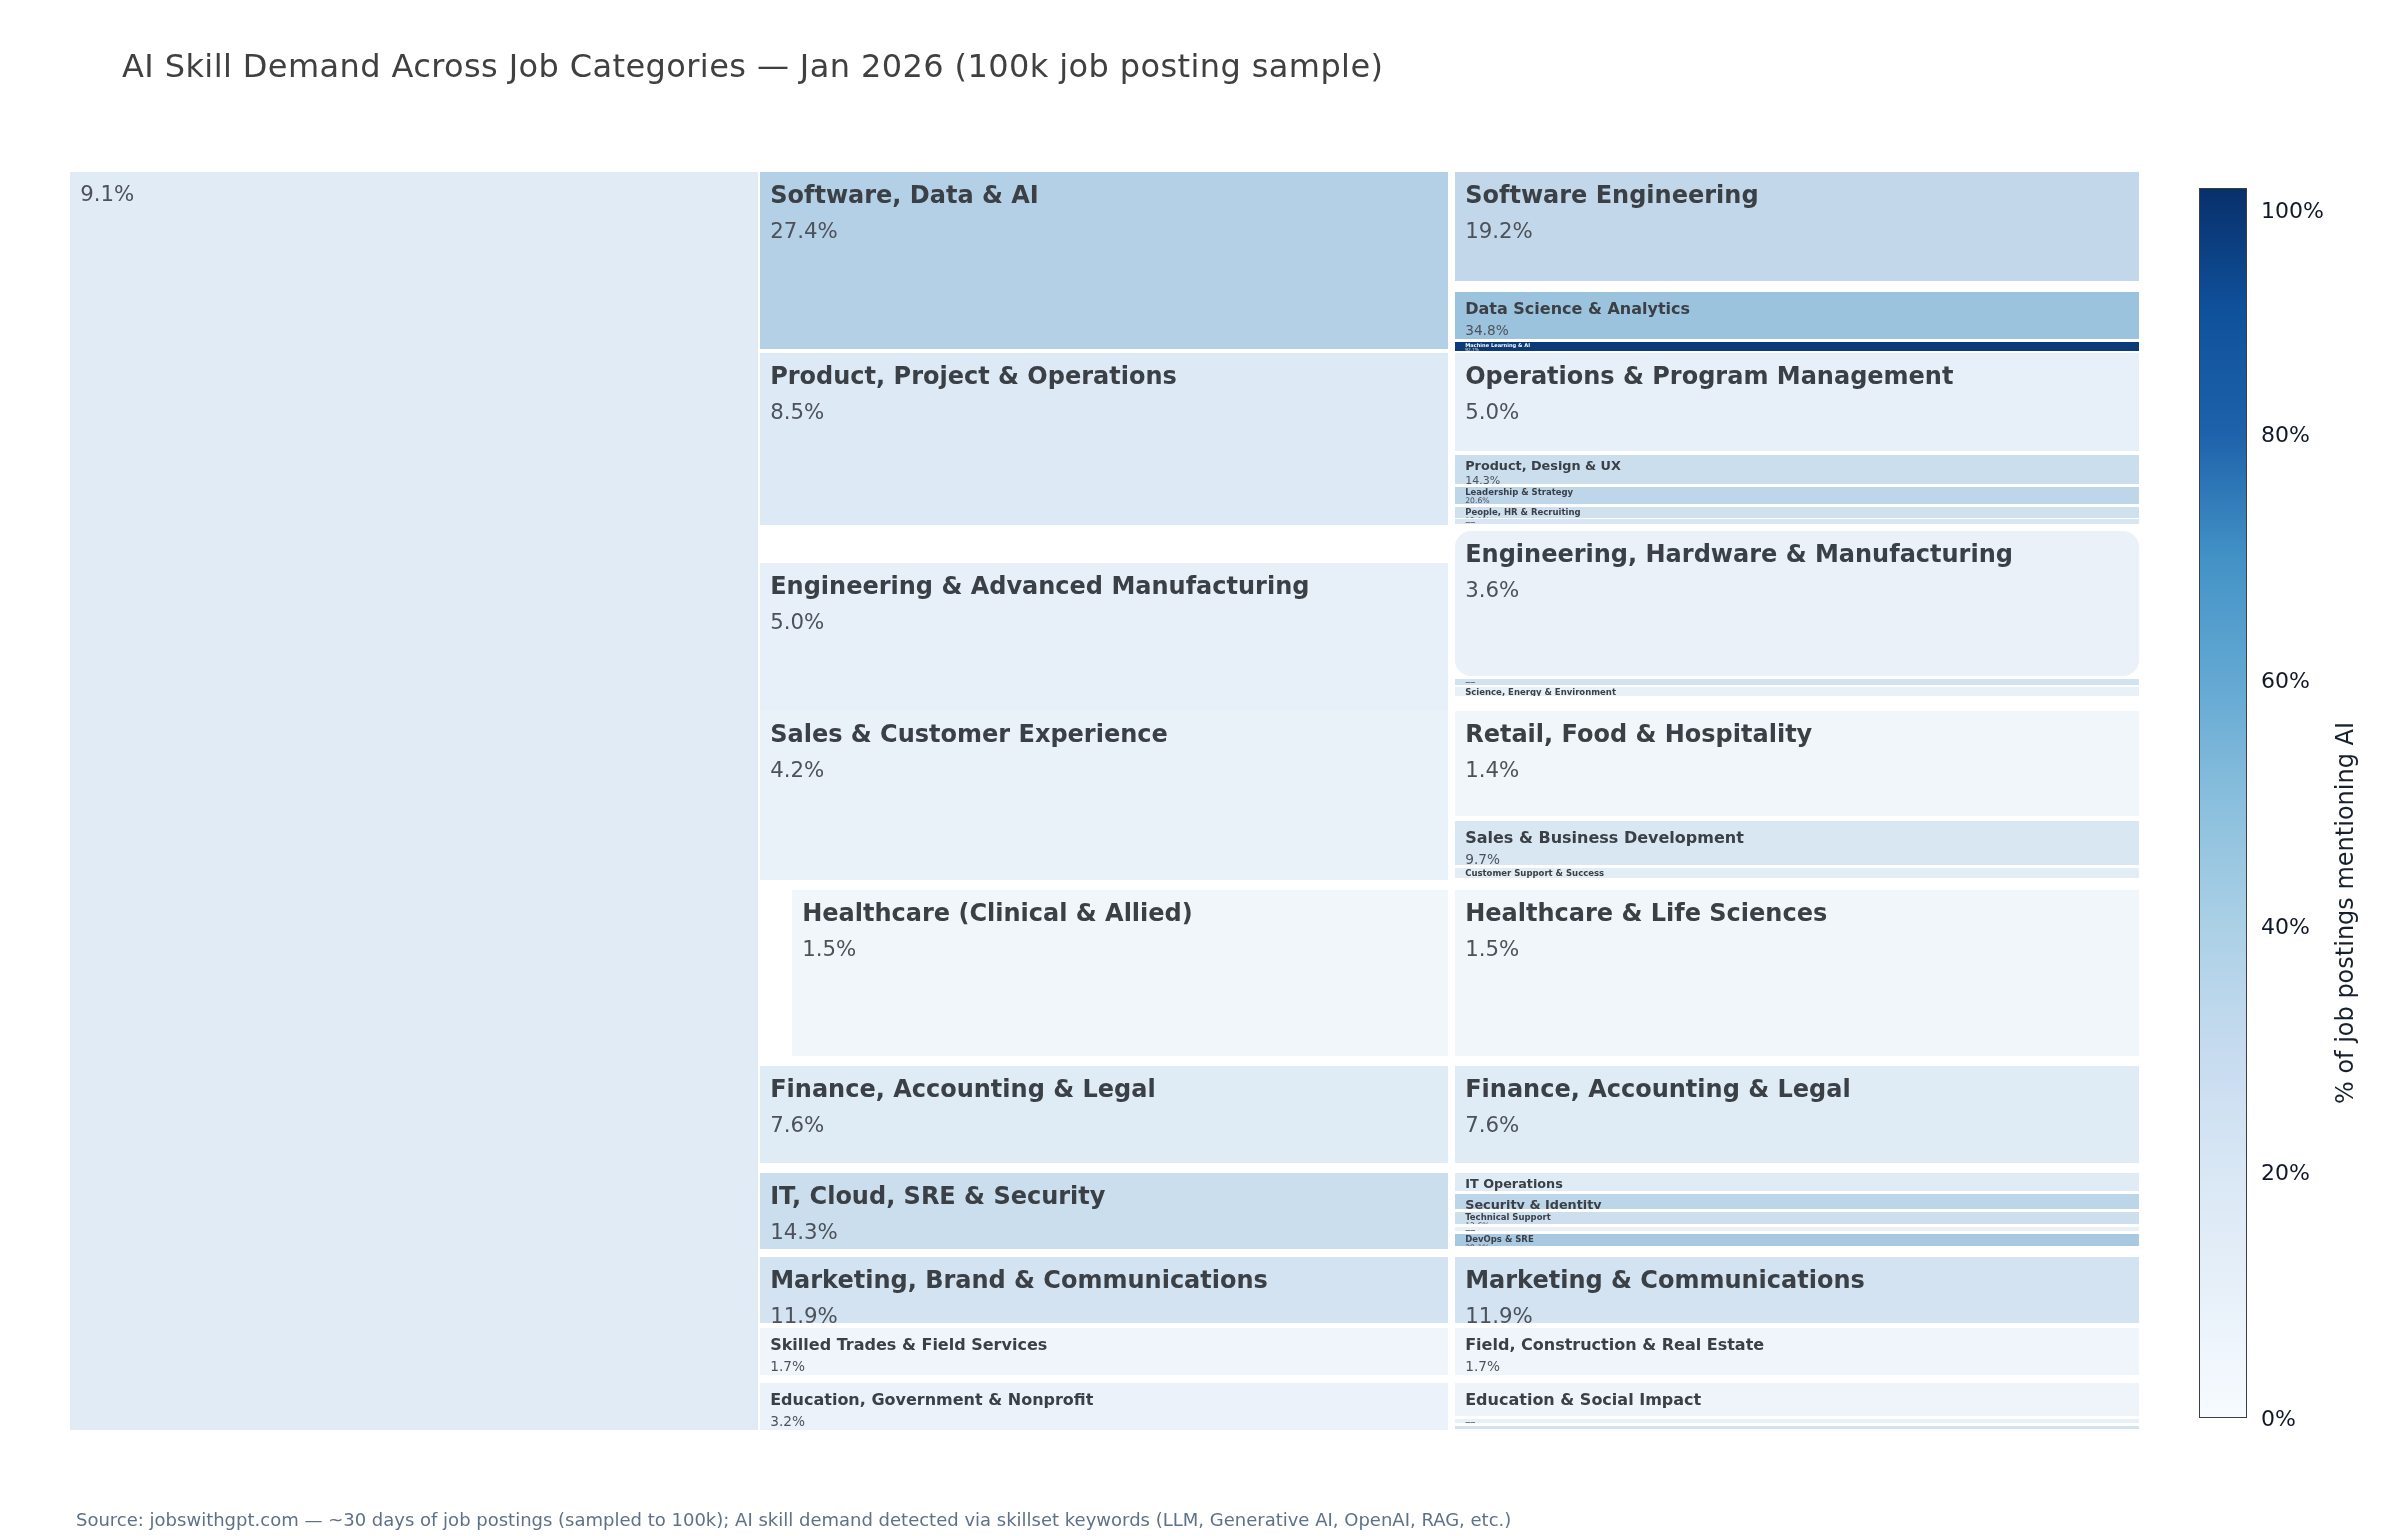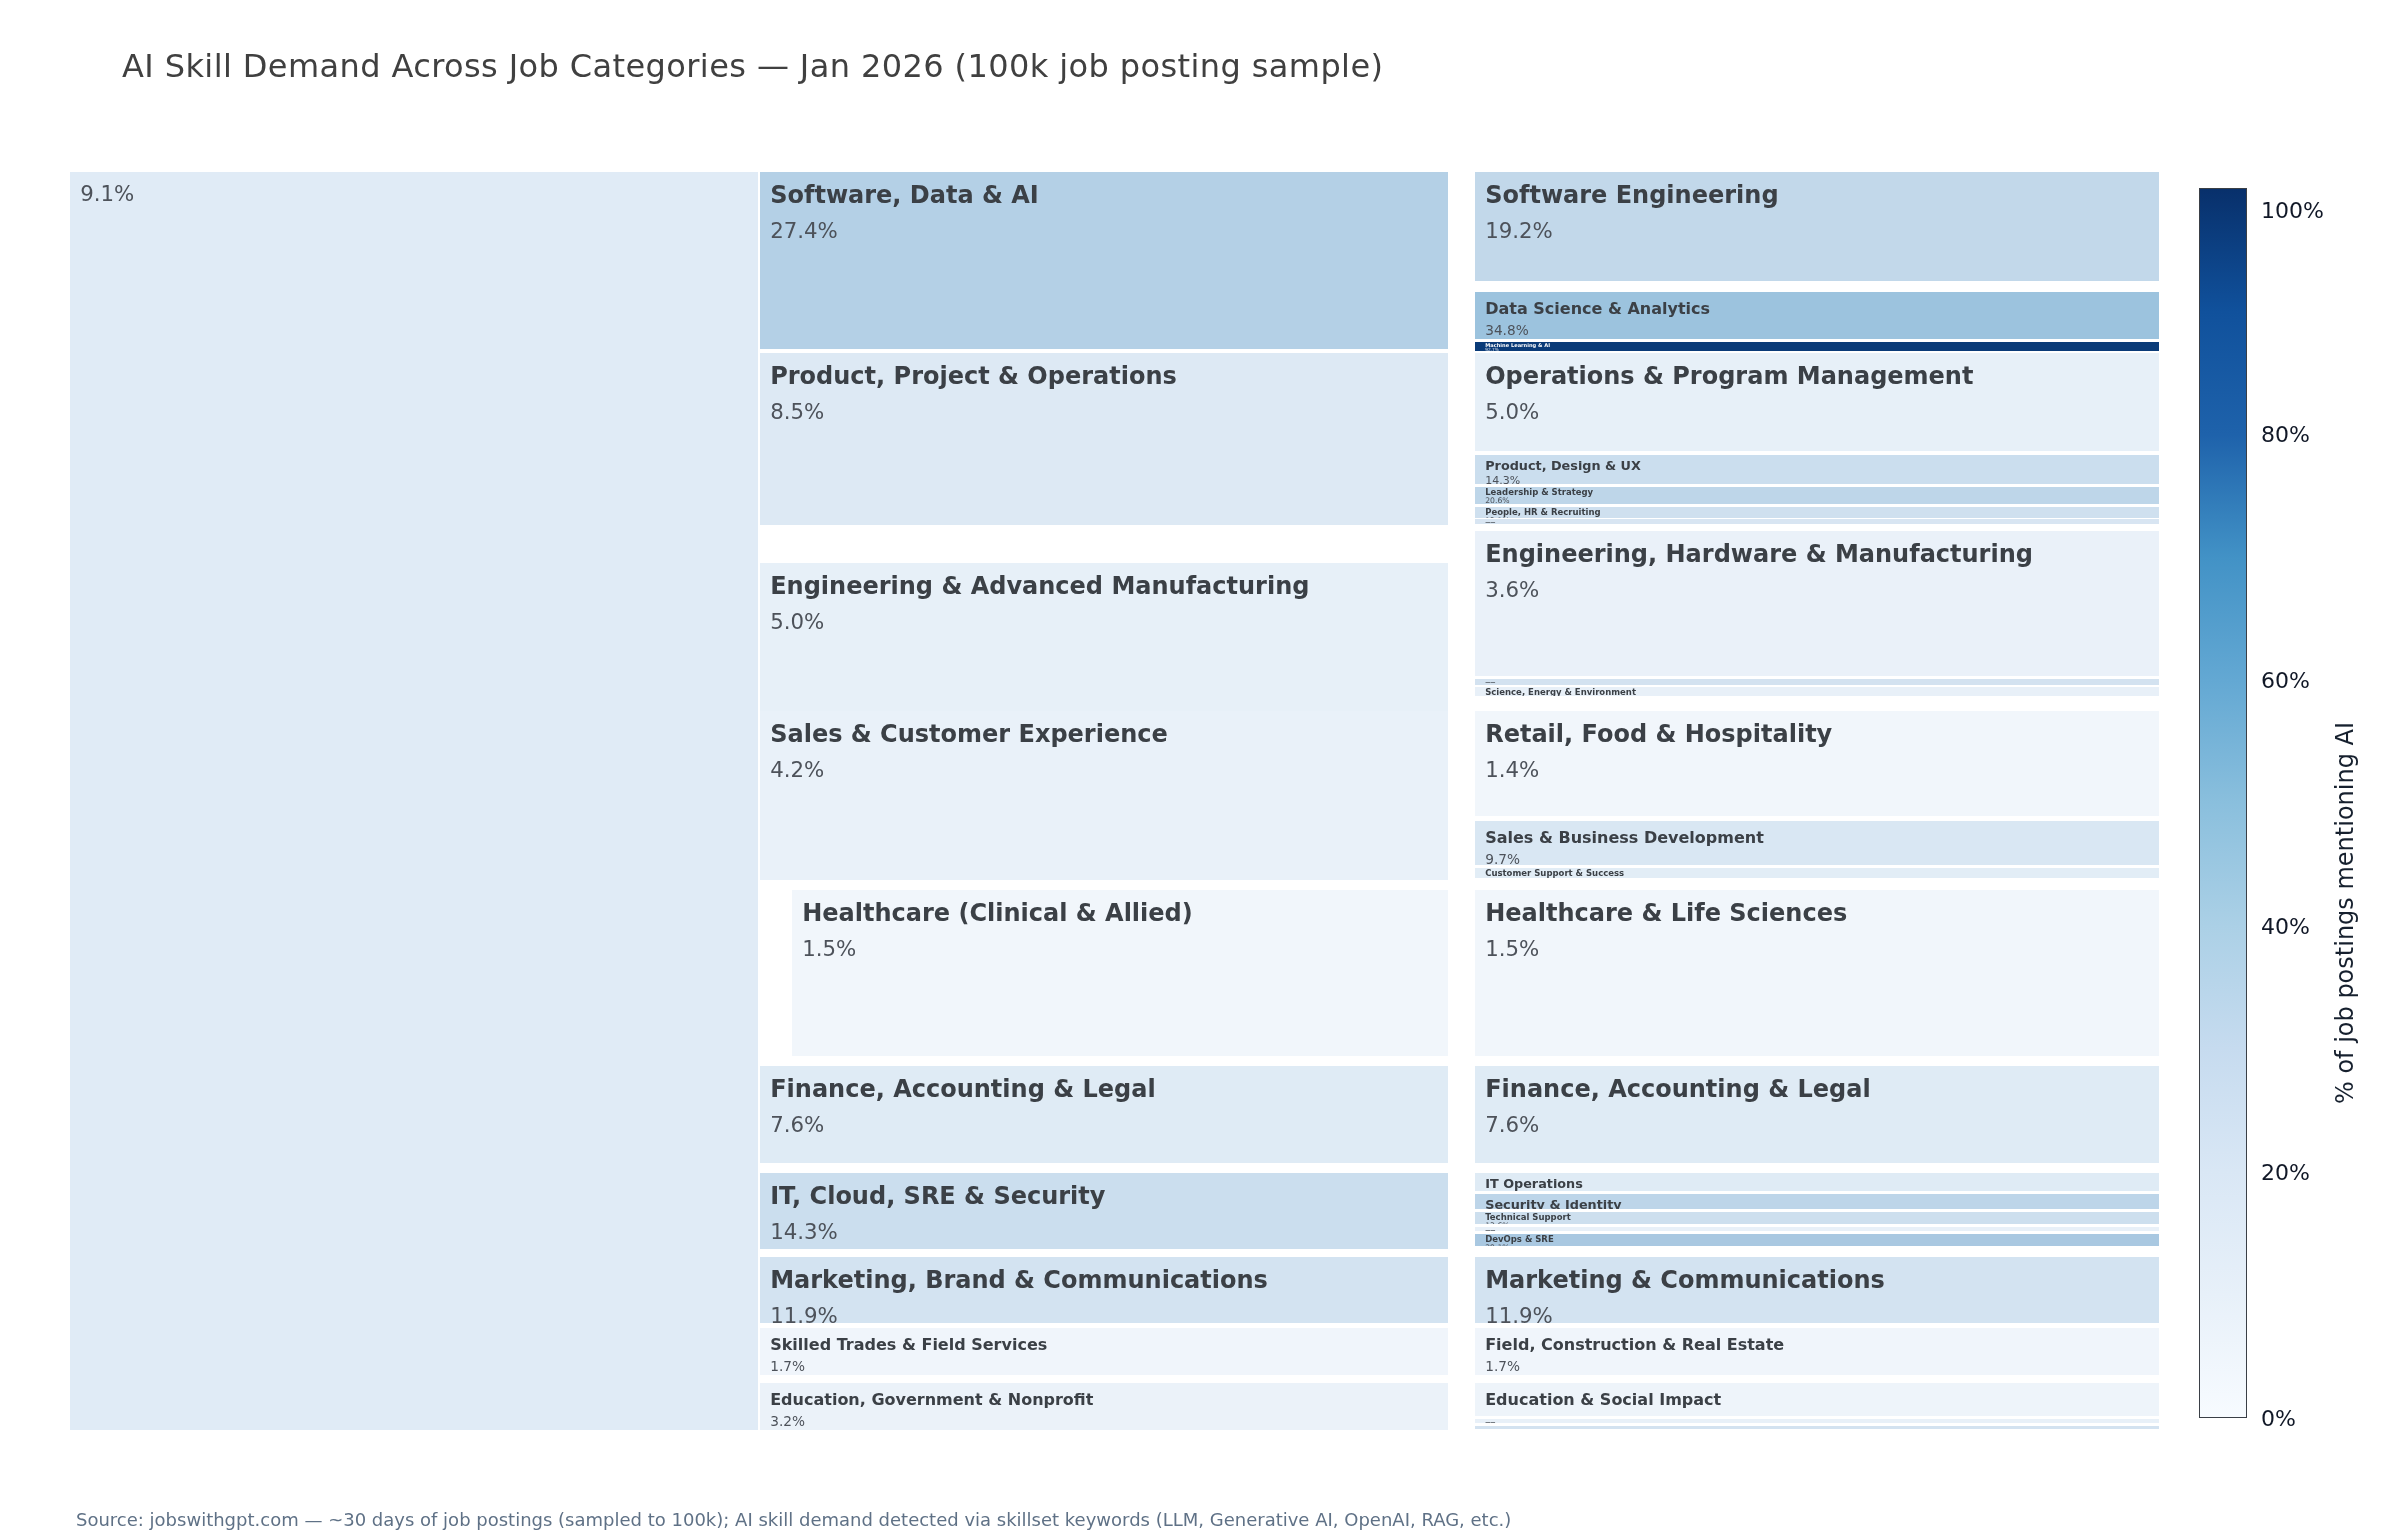--- a/index.html
+++ b/index.html
@@ -98,21 +98,21 @@
       </div>
       <div class="node md" style="top: 1156px; height: 47px; background: rgb(240, 245, 251);">
         <div class="nlabel">Skilled Trades &amp; Field Services</div>
         <div class="nvalue">1.7%</div>
       </div>
       <div class="node md" style="top: 1211px; height: 47px; background: rgb(235, 242, 249);">
         <div class="nlabel">Education, Government &amp; Nonprofit</div>
         <div class="nvalue">3.2%</div>
       </div>
     </div>
-    <div class="col" style="left: 1385px; width: 684px; margin-left: 20px;">
+    <div class="col" style="left: 1385px; width: 684px;">
       <div class="node lg" style="top: 0px; height: 109px; background: rgb(194, 216, 234);">
         <div class="nlabel">Software Engineering</div>
         <div class="nvalue">19.2%</div>
       </div>
       <div class="node md" style="top: 120px; height: 47px; background: rgb(156, 195, 222);">
         <div class="nlabel">Data Science &amp; Analytics</div>
         <div class="nvalue">34.8%</div>
       </div>
       <div class="node micro dark" style="top: 170px; height: 8.5px; background: rgb(10, 59, 120);">
         <div class="nlabel">Machine Learning &amp; AI</div>
@@ -131,21 +131,21 @@
         <div class="nvalue">20.6%</div>
       </div>
       <div class="node xs" style="top: 335px; height: 11px; background: rgb(207, 224, 239);">
         <div class="nlabel">People, HR &amp; Recruiting</div>
         <div class="nvalue">13.1%</div>
       </div>
       <div class="node micro" style="top: 347px; height: 5.1px; background: rgb(216, 229, 242);">
         <div class="nlabel">——</div>
         <div class="nvalue"></div>
       </div>
-      <div class="node lg" style="top: 359px; height: 145px; background: rgb(234, 241, 249);">
+      <div class="node lg" style="top: 359px; height: 145px; background: rgb(234, 241, 249); border-radius: 16px;">
         <div class="nlabel">Engineering, Hardware &amp; Manufacturing</div>
         <div class="nvalue">3.6%</div>
       </div>
       <div class="node micro" style="top: 507px; height: 6px; background: rgb(211, 226, 240);">
         <div class="nlabel">——</div>
         <div class="nvalue"></div>
       </div>
       <div class="node xs" style="top: 515px; height: 9.4px; background: rgb(232, 240, 248);">
         <div class="nlabel">Science, Energy &amp; Environment</div>
       </div>

